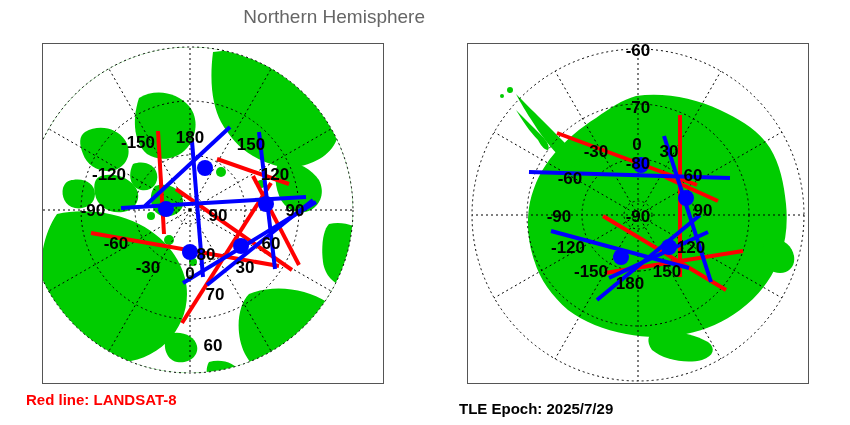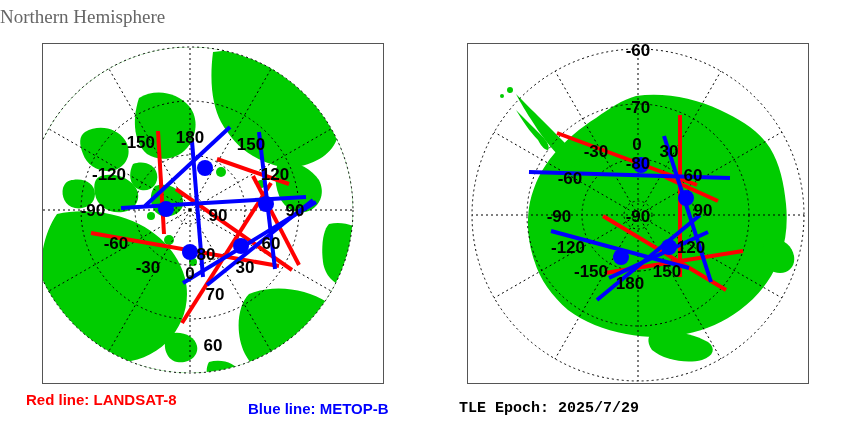--- a/index.html
+++ b/index.html
@@ -27,26 +27,26 @@
     height: 390px;
   }
   .panel-north { left: 0; }
   .panel-south { left: 425px; }
 
   .panel-title {
     position: absolute;
     top: 6px;
     left: 0;
     width: 425px;
-    text-align: left;
+    text-align: right;
     font-size: 19px;
     font-weight: normal;
     color: #666666;
     letter-spacing: 0px;
-    font-family: Liberation Serif, serif;
+    font-family: Liberation Sans, sans-serif;
   }
 
   .plot-frame {
     position: absolute;
     border: 1px solid #555555;
     background: #ffffff;
     box-sizing: border-box;
     overflow: hidden;
   }
   .plot-frame.north {
@@ -84,21 +84,20 @@
   }
   .legend-blue {
     left: 248px;
     bottom: 8px;
     color: #0000ff;
   }
   .legend-epoch {
     left: 459px;
     bottom: 8px;
     color: #000000;
-    font-family: Liberation Mono, monospace;
   }
 </style>
 </head>
 <body>
 
 <div class="page">
 
   <div class="panel panel-north">
     <div class="panel-title">Northern Hemisphere</div>
     <div class="plot-frame north">
@@ -316,16 +315,15 @@
           <text x="100" y="209" text-anchor="middle">-120</text>
           <text x="91" y="178" text-anchor="middle">-90</text>
           <text x="102" y="140" text-anchor="middle">-60</text>
           <text x="128" y="113" text-anchor="middle">-30</text>
         </g>
       </svg>
     </div>
   </div>
 
   <div class="legend legend-red">Red line: LANDSAT-8</div>
-  <div class="legend legend-blue">Blue line: METOP-B</div>
   <div class="legend legend-epoch">TLE Epoch: 2025/7/29</div>
 
 </div>
 
 </body></html>

